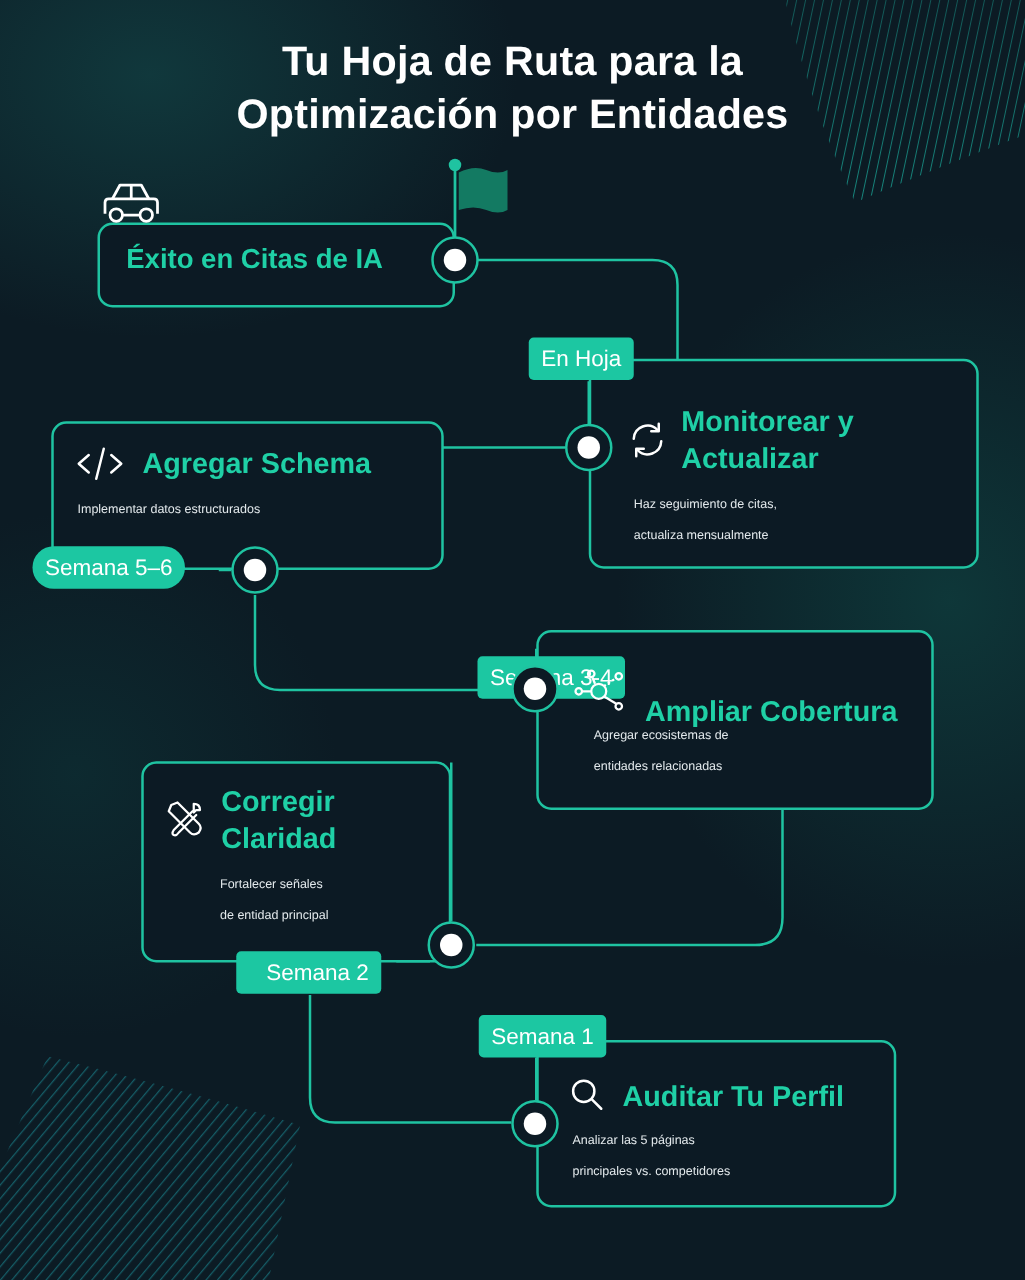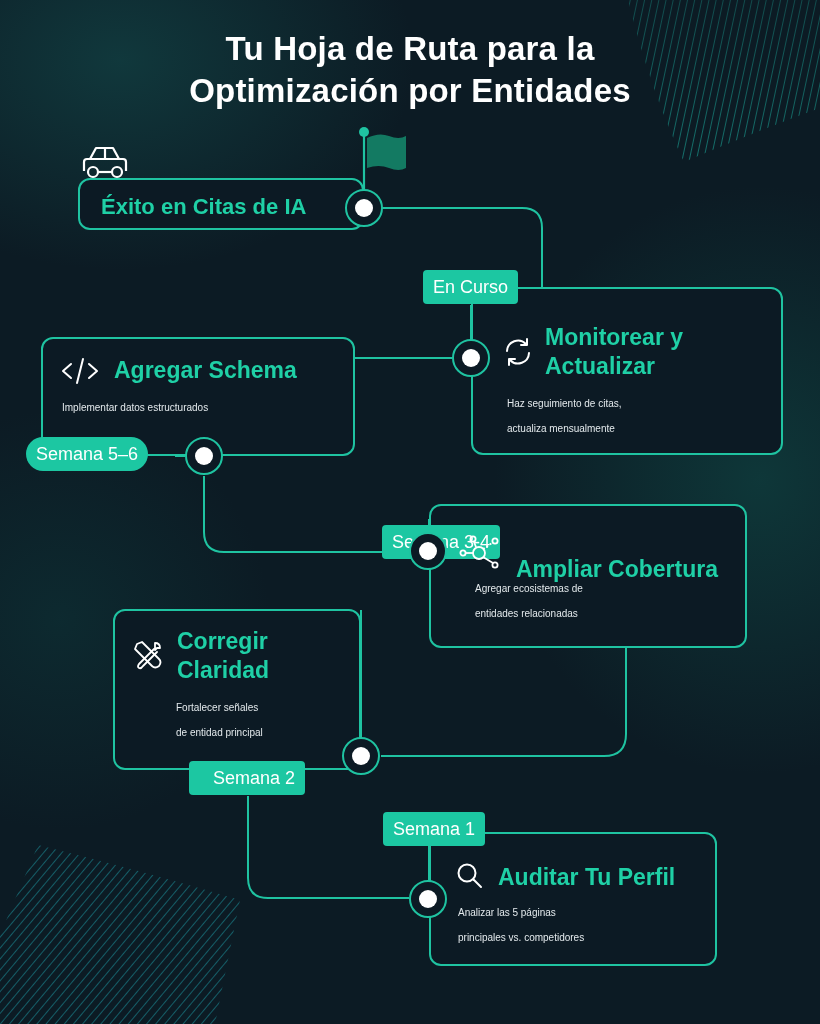--- a/index.html
+++ b/index.html
@@ -115,21 +115,21 @@
 
   <line x1="317" y1="769" x2="344" y2="769"></line>
 
   <path d="M248,796 L248,878 Q248,898 268,898 L409,898"></path>
 
   <line x1="429" y1="846" x2="429" y2="880"></line>
 
   <line x1="175" y1="456" x2="185" y2="456"></line>
 </svg>
 
-<div class="card" style="left:78px; top:178px; width:286px; height:52px;">
+<div class="card" style="left:78px; top:178px; width:286px; height:68px;">
   <div class="card-title" style="left:21px; top:12px; font-size:22px;">Éxito en Citas de IA</div>
 </div>
 
 <svg class="icon" style="left:80px; top:143px;" width="50" height="36" viewBox="0 0 50 36" fill="none" stroke="#ffffff" stroke-width="2.2" stroke-linejoin="round">
   <path d="M10,16 L16,5 L33,5 L39,16"></path>
   <line x1="25" y1="5" x2="25" y2="16"></line>
   <path d="M4,28 L4,19 Q4,16 7,16 L43,16 Q46,16 46,19 L46,28"></path>
   <circle cx="13" cy="29" r="5"></circle>
   <circle cx="37" cy="29" r="5"></circle>
   <line x1="18" y1="29" x2="32" y2="29"></line>
@@ -146,21 +146,21 @@
 <div class="card" style="left:471px; top:287px; width:312px; height:168px;">
   <div class="card-title" style="left:72px; top:34px;">
     <div>Monitorear y</div>
     <div>Actualizar</div>
   </div>
   <div class="card-desc" style="left:34px; top:102px;">
     <div>Haz seguimiento de citas,</div>
     <div>actualiza mensualmente</div>
   </div>
 </div>
-<div class="badge" style="left:423px; top:270px;">En Curso</div>
+<div class="badge" style="left:423px; top:270px;">En Hoja</div>
 <svg class="icon" style="left:503px; top:337px;" width="30" height="30" viewBox="0 0 30 30" fill="none" stroke="#ffffff" stroke-width="2" stroke-linecap="round" stroke-linejoin="round">
   <path d="M4,14 A11,11 0 0 1 23,7"></path>
   <polyline points="24,2 24,8 18,8"></polyline>
   <path d="M26,16 A11,11 0 0 1 7,23"></path>
   <polyline points="6,28 6,22 12,22"></polyline>
 </svg>
 <div class="node" style="left:452px; top:339px;"></div>
 
 <div class="card" style="left:41px; top:337px; width:314px; height:119px;">
   <div class="card-title" style="left:71px; top:17px;">Agregar Schema</div>

